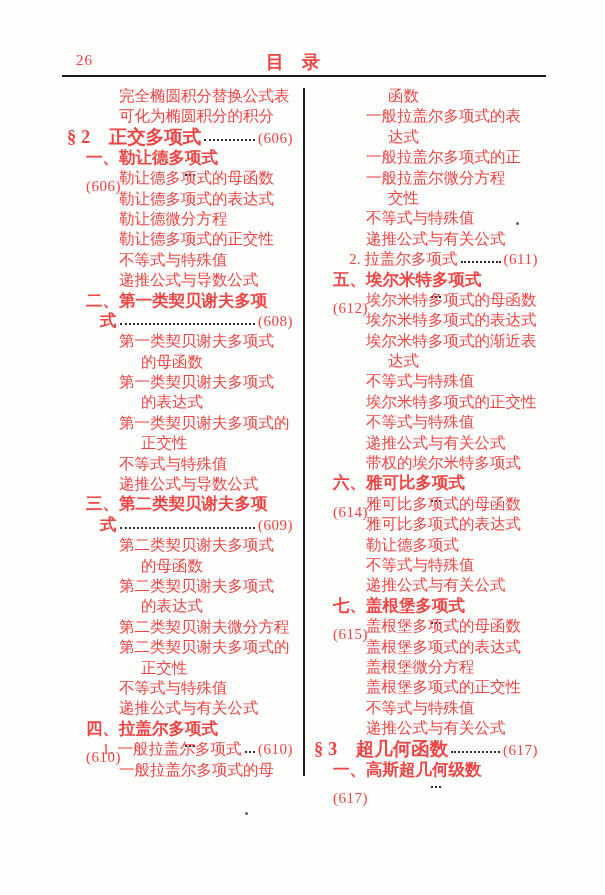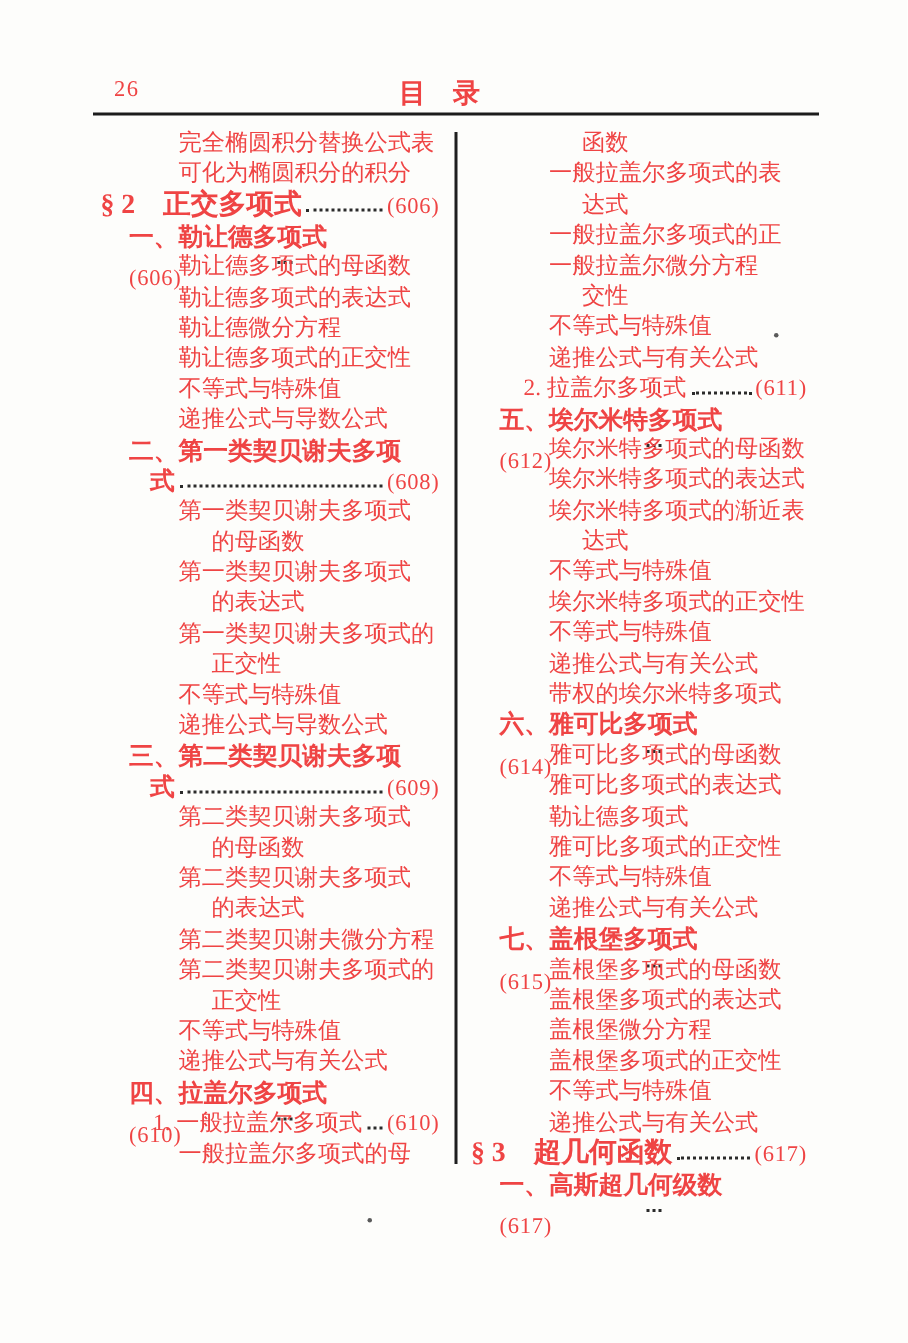--- a/index.html
+++ b/index.html
@@ -254,23 +254,20 @@
       <div class="line i1">
         <span class="lab">雅可比多项式的母函数</span>
       </div>
       <div class="line i1">
         <span class="lab">雅可比多项式的表达式</span>
       </div>
       <div class="line i1">
         <span class="lab">勒让德多项式</span>
       </div>
       <div class="line i1">
-        <span class="lab">雅可比多项式的正交性</span>
-      </div>
-      <div class="line i1">
         <span class="lab">不等式与特殊值</span>
       </div>
       <div class="line i1">
         <span class="lab">递推公式与有关公式</span>
       </div>
       <div class="line n">
         <span class="lab">七、盖根堡多项式</span>
         <span class="lead"></span>
         <span class="pg">(615)</span>
       </div>

